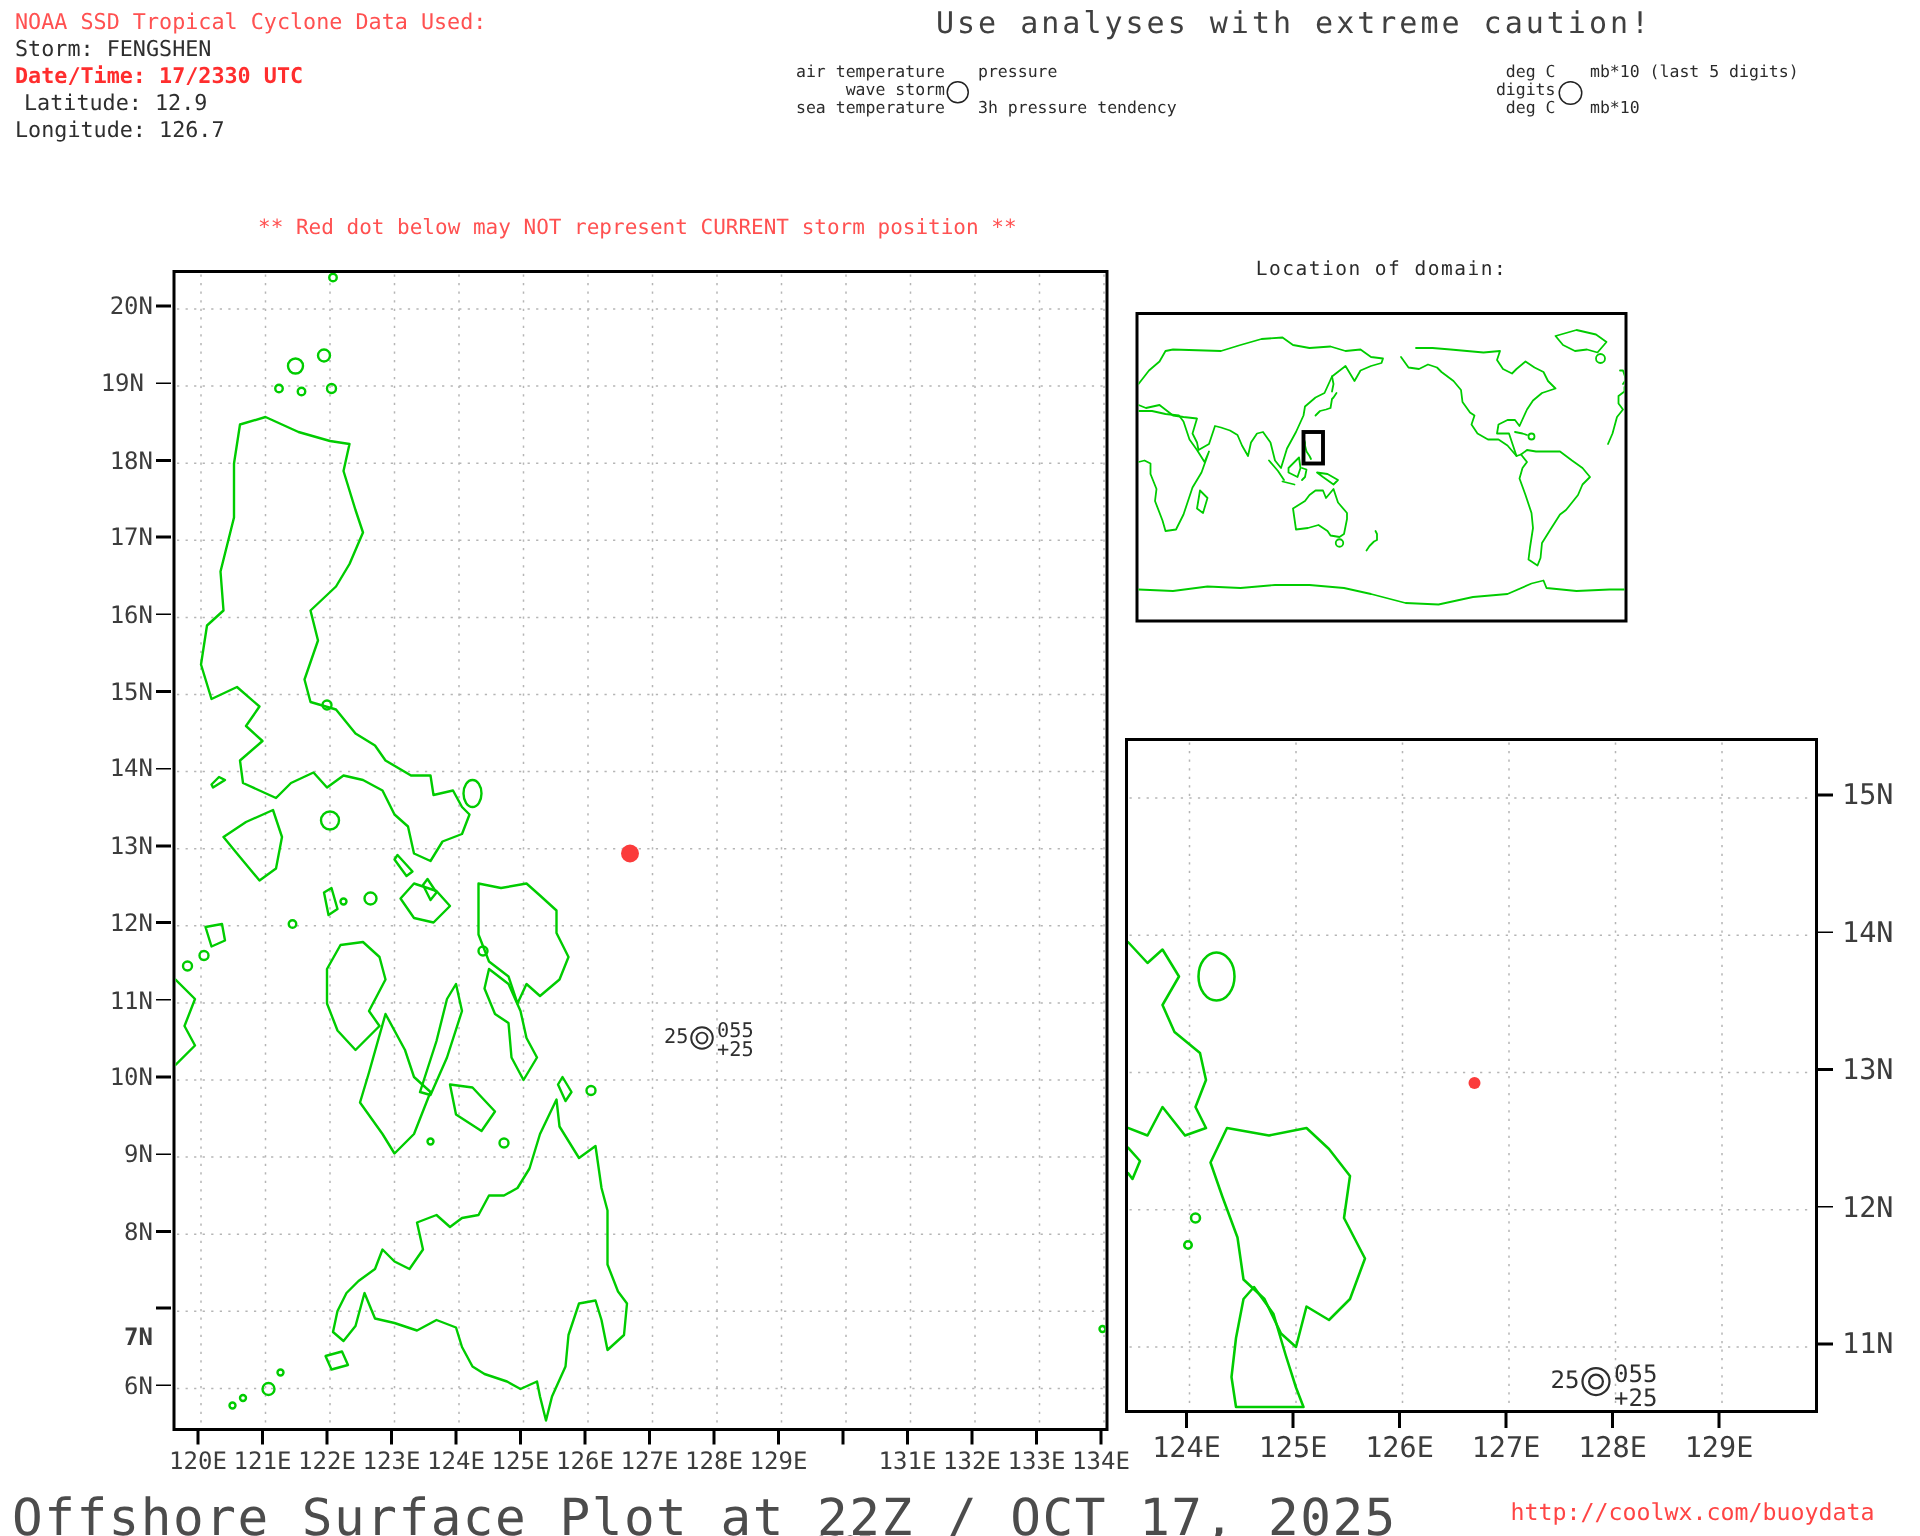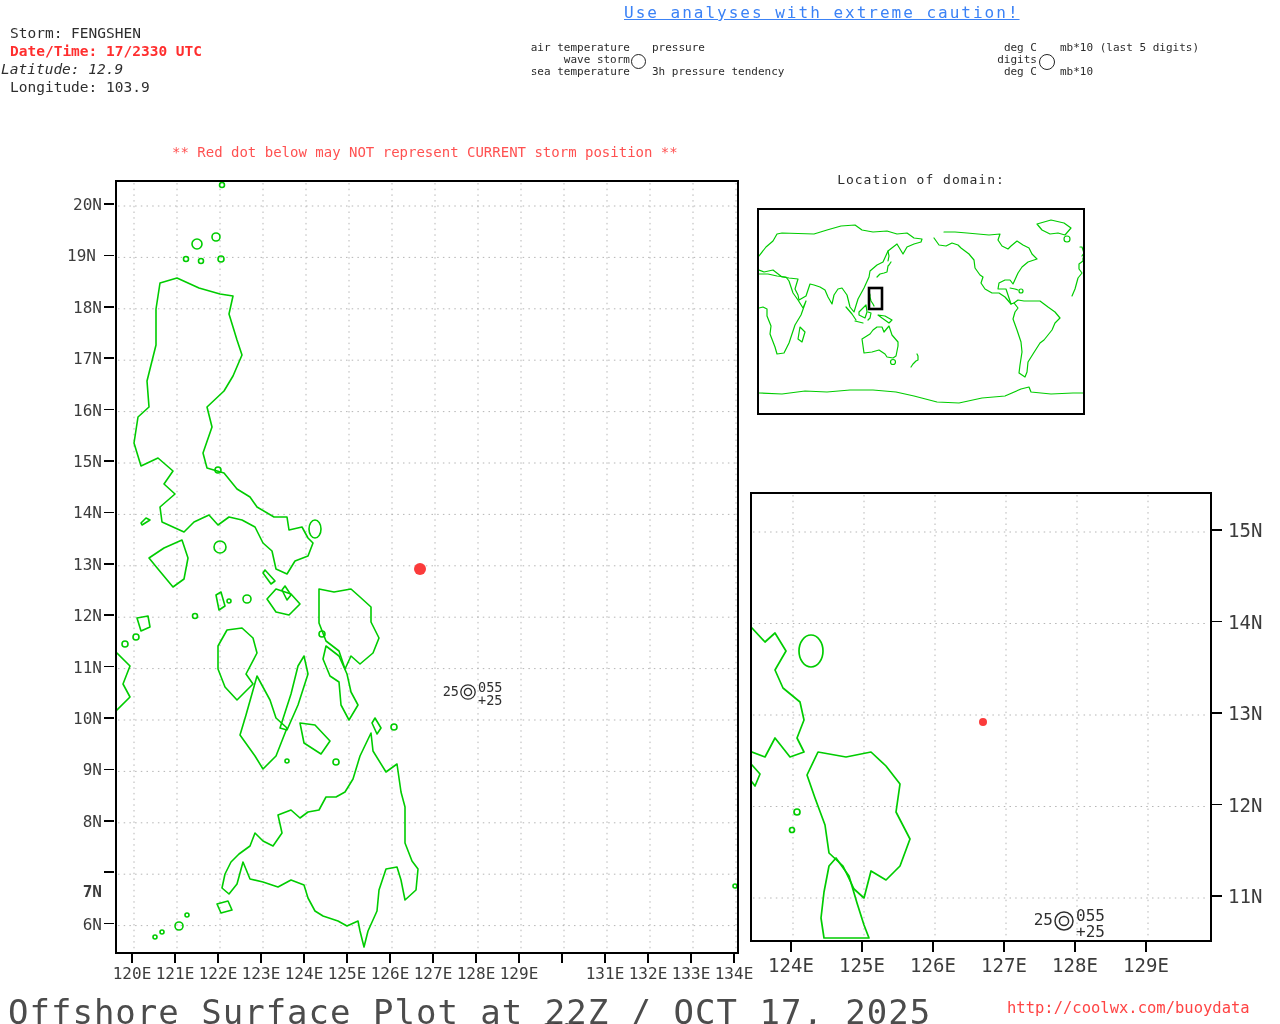--- a/index.html
+++ b/index.html
@@ -2,21 +2,21 @@
 <html><head>
 <meta charset="utf-8">
 <style>
   html,body{margin:0;padding:0;background:#fff;}
   .page{position:relative;width:1280px;height:1024px;background:#ffffff;overflow:hidden;
         font-family:"DejaVu Sans Mono",monospace;color:#2e2e2e;}
   .abs{position:absolute;white-space:pre;}
   .hdr{font-size:14.5px;line-height:18px;color:#2e2e2e;}
   .red{color:#ff5151;}
   .redbold{color:#ff2e2e;font-weight:bold;}
-  .caution{font-size:16px;letter-spacing:2px;color:#3b82f6;text-decoration:underline;}
+  .caution{font-size:20px;letter-spacing:2px;color:#404040;}
   .lg{font-size:11px;line-height:12px;color:#2b2b2b;}
   .lg-ra{text-align:right;}
   .legend-circle{position:absolute;border:1.3px solid #222;border-radius:50%;background:#fff;}
   .note{font-size:14px;color:#ff5151;}
   .map-frame{position:absolute;border:2px solid #000;background:#fff;box-sizing:border-box;}
   .axlbl{position:absolute;font-size:16px;color:#3c3c3c;white-space:pre;}
   .axlbl.big{font-size:19px;}
   .axlbl.cx{transform:translate(-50%,0);}
   .axlbl.ry{transform:translate(-100%,-50%);}
   .axlbl.ly{transform:translate(0,-50%);}
@@ -35,24 +35,25 @@
   .sp-inset .sp-br{left:12px;top:1px;}
   .domain-title{font-size:13px;letter-spacing:1px;color:#2b2b2b;text-align:center;}
   .footer-title{font-size:34px;letter-spacing:1px;color:#4c4c4c;}
   .footer-url{font-size:15.5px;color:#ff4444;}
 </style>
 </head>
 <body>
 
 <div class="page">
 
+  <div class="abs hdr red" style="left:10px;top:6px;">NOAA SSD Tropical Cyclone Data Used:</div>
   <div class="abs hdr" style="left:10px;top:24px;">Storm: FENGSHEN</div>
   <div class="abs hdr redbold" style="left:10px;top:42px;">Date/Time: 17/2330 UTC</div>
-  <div class="abs hdr" style="left:1px;top:60px;font-style:italic;">Latitude: 12.9</div>
-  <div class="abs hdr" style="left:10px;top:78px;">Longitude: 103.9</div>
+  <div class="abs hdr" style="left:16px;top:60px;">Latitude: 12.9</div>
+  <div class="abs hdr" style="left:10px;top:78px;">Longitude: 126.7</div>
 
   <div class="abs caution" style="left:624px;top:3px;">Use analyses with extreme caution!</div>
 
   <div class="abs lg lg-ra" style="left:430px;top:42px;width:200px;">air temperature</div>
   <div class="abs lg lg-ra" style="left:430px;top:54px;width:200px;">wave storm</div>
   <div class="abs lg lg-ra" style="left:430px;top:66px;width:200px;">sea temperature</div>
   <div class="legend-circle" style="left:631px;top:54px;width:13px;height:13px;"></div>
   <div class="abs lg" style="left:652px;top:42px;">pressure</div>
   <div class="abs lg" style="left:652px;top:66px;">3h pressure tendency</div>
 

